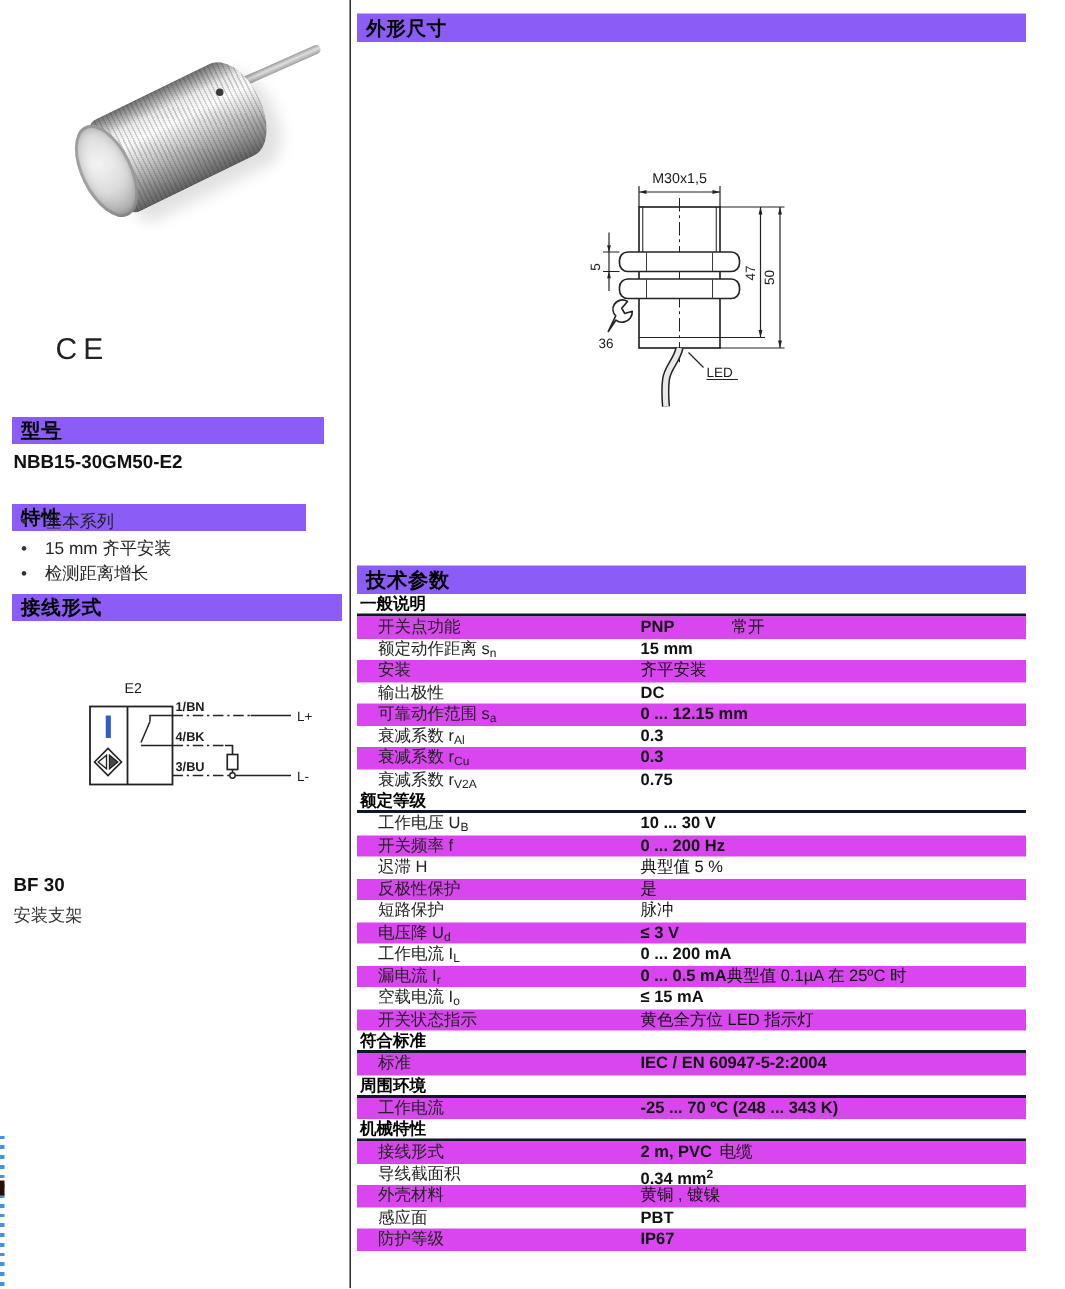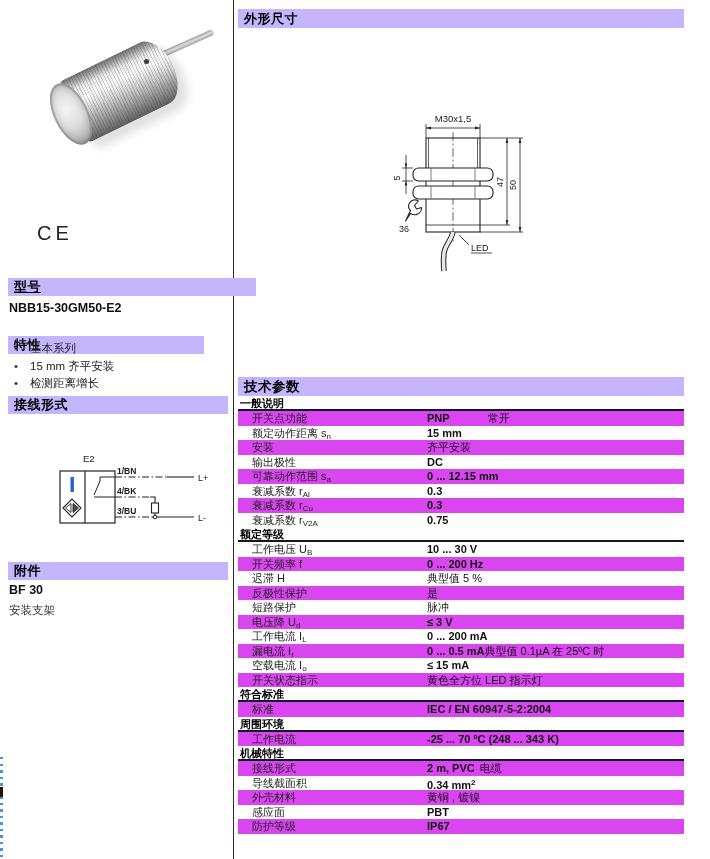--- a/index.html
+++ b/index.html
@@ -4,21 +4,21 @@
 <style>
   * { margin:0; padding:0; box-sizing:border-box; }
   html,body { background:#fff; }
   .page {
     position:relative; width:710px; height:859px; background:#ffffff;
     font-family:"Liberation Sans", sans-serif; color:#1a1a1a; overflow:hidden;
   }
   .col-divider { position:absolute; left:233px; top:0; width:1px; height:859px; background:#2a2a2a; }
 
   .bar {
-    position:absolute; background:#c4b5fd; color:#000; font-weight:bold;
+    position:absolute; background:#8b5cf6; color:#000; font-weight:bold;
     font-size:13px; line-height:18px; height:18px; padding-left:6px; letter-spacing:0.5px;
   }
   .bar.tall { height:19px; line-height:19px; }
 
   
   .photo-wrap { position:absolute; left:40px; top:25px; width:170px; height:120px; }
   .cable {
     position:absolute; left:116px; top:16px; width:60px; height:6px; border-radius:3px;
     background:linear-gradient(#9a9a9a,#dedede 45%,#a0a0a0);
     transform:rotate(-24deg);
@@ -83,21 +83,21 @@
 
   <div class="photo-wrap">
     <div class="cable"></div>
     <div class="sensor-body"></div>
     <div class="sensor-face"></div>
     <div class="led-dot"></div>
   </div>
 
   <div class="ce-mark">CE</div>
 
-  <div class="bar" style="left:8px; top:278px; width:248px;text-decoration:underline;">型号</div>
+  <div class="bar" style="left:8px; top:278px; width:208px;text-decoration:underline;">型号</div>
   <div class="model-text">NBB15-30GM50-E2</div>
 
   <div class="bar" style="left:8px; top:325px; width:196px;margin-top:11px;">特性</div>
   <ul class="features-list">
       <li>基本系列</li>
       <li>15 mm 齐平安装</li>
       <li>检测距离增长</li>
     </ul>
 
   <div class="bar" style="left:8px; top:396px; width:220px;">接线形式</div>
@@ -128,21 +128,20 @@
     <line x1="100" y1="69" x2="139" y2="69" stroke="#222" stroke-width="1.1"></line>
     <circle cx="100" cy="69" r="1.8" fill="#fff" stroke="#222" stroke-width="1"></circle>
 
     <text x="62" y="26" font-size="8.5" font-weight="bold">1/BN</text>
     <text x="62" y="46" font-size="8.5" font-weight="bold">4/BK</text>
     <text x="62" y="66" font-size="8.5" font-weight="bold">3/BU</text>
     <text x="143" y="32.5" font-size="9">L+</text>
     <text x="143" y="72.5" font-size="9">L-</text>
   </svg>
 
-  <div class="bar" style="left:8px; top:562px; width:220px;">附件</div>
   <div class="acc-model">BF 30</div>
   <div class="acc-desc">安装支架</div>
 
   <div class="bar tall" style="left:238px; top:9px; width:446px;">外形尺寸</div>
 
   <svg class="dim-svg" width="200" height="185" viewBox="0 0 200 185">
 
     <text x="68" y="27" font-size="9.5" text-anchor="middle">M30x1,5</text>
     <line x1="41" y1="43" x2="41" y2="29" stroke="#222" stroke-width="0.8"></line>
     <line x1="95" y1="43" x2="95" y2="29" stroke="#222" stroke-width="0.8"></line>

